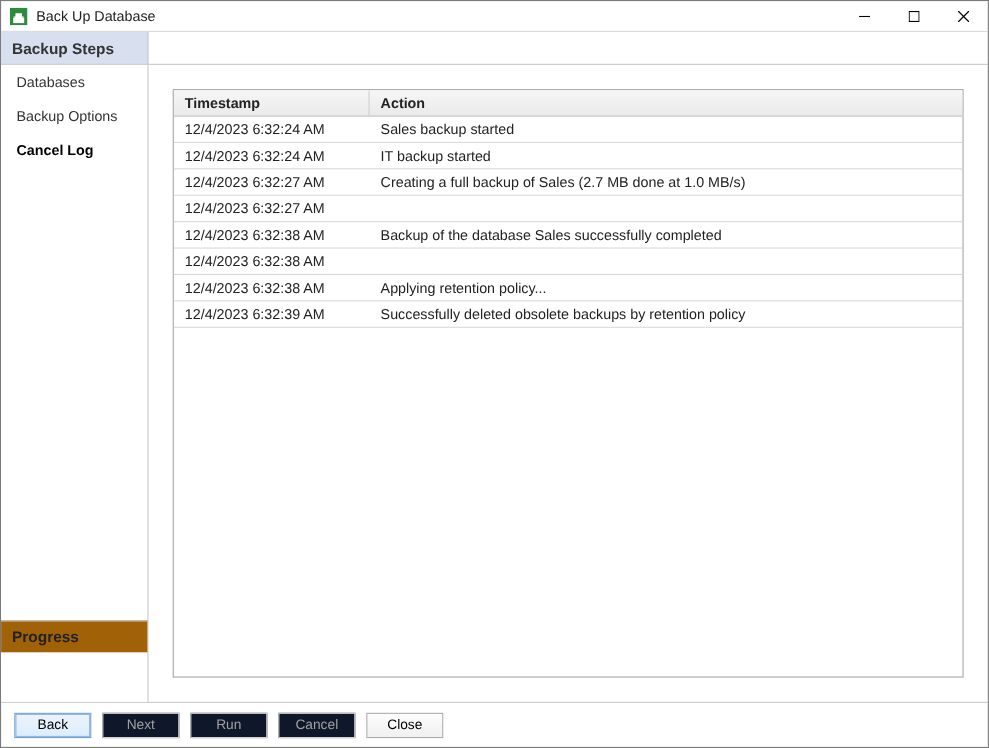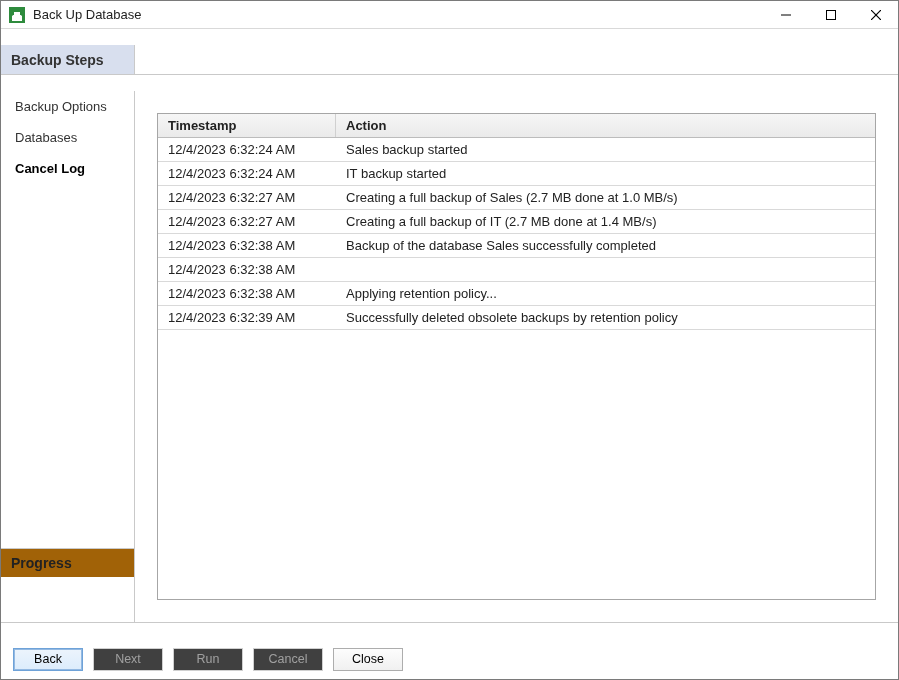--- a/index.html
+++ b/index.html
@@ -1,17 +1,17 @@
 <!DOCTYPE html>
 <html><head>
 <meta charset="utf-8">
 <style>
   * { box-sizing: border-box; }
   html, body { margin:0; padding:0; font-family: "Segoe UI", Arial, sans-serif; font-size:12.5px; color:#222; }
-  .window { width:899px; height:680px; border:1px solid #7a7a7a; display:flex; flex-direction:column; background:#fff;gap:16px; }
+  .window { width:899px; height:680px; border:1px solid #7a7a7a; display:flex; flex-direction:column; background:#fff; }
   .titlebar { height:28px; display:flex; align-items:center; border-bottom:1px solid #d9d9d9; }
   .titlebar .app-icon { width:16px; height:16px; margin:0 8px 0 8px; display:flex; align-items:center; justify-content:center; }
   .titlebar .title { flex:0 0 auto; font-size:13px; }
   .titlebar .spacer { flex:1; }
   .win-btn { width:45px; height:28px; display:flex; align-items:center; justify-content:center; }
   .toolbar { height:30px; border-bottom:1px solid #c9c9c9; display:flex; }
   .sidebar-header { width:134px; background:#d8dfee; border-right:1px solid #c9c9c9; display:flex; align-items:center; padding-left:10px; font-weight:600; color:#333; font-size:14px; border-bottom:1px solid #c9c9c9; margin-bottom:-1px; }
   .tool-right { flex:1; display:flex; align-items:center; padding-left:10px; gap:8px; }
   .tool-icon { width:16px; height:16px; display:inline-flex; align-items:center; justify-content:center; }
   .tool-link { color:#0066cc; text-decoration:underline; font-size:13px; }
@@ -27,21 +27,21 @@
   .log-head { display:flex; background:linear-gradient(#f6f6f6,#eaeaea); border-bottom:1px solid #bcbcbc; font-weight:700; font-size:13px; }
   .col-ts { width:178px; padding:4px 10px; border-right:1px solid #d0d0d0; }
   .col-ac { flex:1; padding:4px 10px; }
   .log-rows { flex:1; overflow:auto; }
   .log-row { display:flex; border-bottom:1px solid #d9d9d9; font-size:13px; }
   .log-row .col-ts { font-weight:normal; border-right:none;}
   .log-row .col-ac { font-weight:normal;}
   .footer { height:40px; display:flex; align-items:center; justify-content:flex-start; padding:0 12px; gap:10px; }
   .btn { min-width:70px; height:23px; border:1px solid #adadad; background:linear-gradient(#fdfdfd,#f0f0f0); font-size:12.5px; padding:0 14px; display:inline-flex; align-items:center; justify-content:center; }
   .btn:focus, .btn.hl { border:1px solid #6ea2d8; background:linear-gradient(#ecf4fc,#dcecfc); outline:1px solid #93b9e2; outline-offset:-2px;}
-  .btn[disabled]{ color:#a0a0a0; background:#404040; border-color:#d0d0d0;}
+  .btn[disabled]{ color:#a0a0a0; background:#0f172a; border-color:#d0d0d0;}
   svg { display:block; }
 </style>
 </head>
 <body>
 
 <div class="window">
 
   <div class="titlebar">
     <span class="app-icon">
       <svg width="16" height="16">
@@ -69,22 +69,22 @@
         </svg>
     </div>
   </div>
 
   <div class="toolbar">
     <div class="sidebar-header">Backup Steps</div>
   </div>
 
   <div class="body">
     <div class="sidebar">
+      <div class="step-item">Databases</div>
       <div class="step-item">Backup Options</div>
-      <div class="step-item">Databases</div>
       <div class="step-item active">Cancel Log</div>
       <div class="flex"></div>
       <div class="progress-header">Progress</div>
       <div class="progress-body"></div>
     </div>
 
     <div class="content">
       <div class="log-box">
         <div class="log-head">
           <div class="col-ts">Timestamp</div>
@@ -98,21 +98,20 @@
             <div class="log-row">
               <div class="col-ts">12/4/2023 6:32:24 AM</div>
               <div class="col-ac">IT backup started</div>
             </div>
             <div class="log-row">
               <div class="col-ts">12/4/2023 6:32:27 AM</div>
               <div class="col-ac">Creating a full backup of Sales (2.7 MB done at 1.0 MB/s)</div>
             </div>
             <div class="log-row">
               <div class="col-ts">12/4/2023 6:32:27 AM</div>
-              <div class="col-ac">Creating a full backup of IT (2.7 MB done at 1.4 MB/s)</div>
             </div>
             <div class="log-row">
               <div class="col-ts">12/4/2023 6:32:38 AM</div>
               <div class="col-ac">Backup of the database Sales successfully completed</div>
             </div>
             <div class="log-row">
               <div class="col-ts">12/4/2023 6:32:38 AM</div>
             </div>
             <div class="log-row">
               <div class="col-ts">12/4/2023 6:32:38 AM</div>

